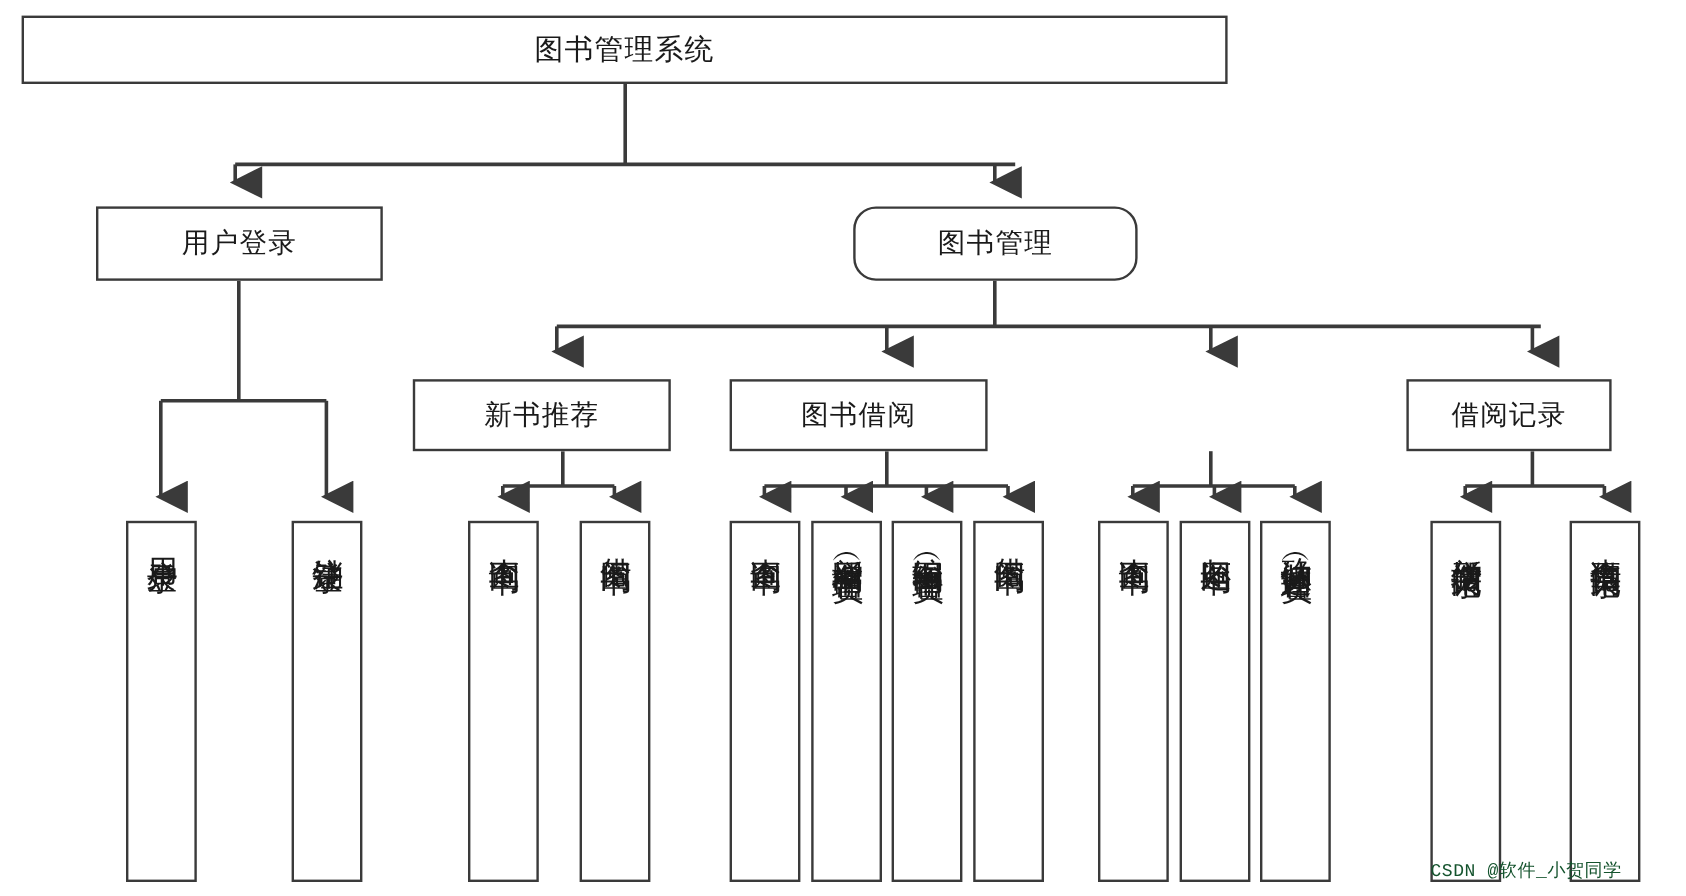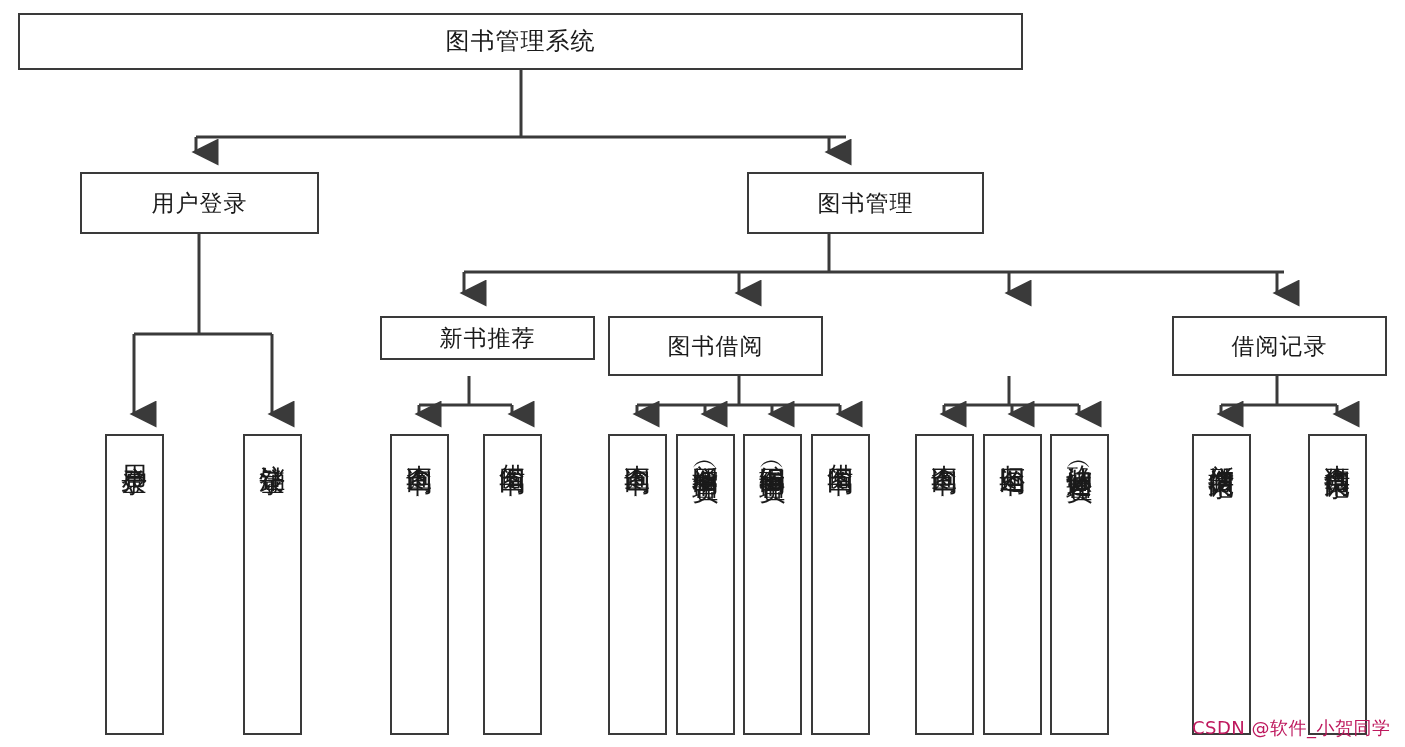--- a/index.html
+++ b/index.html
@@ -52,25 +52,26 @@
     writing-mode: vertical-rl;
     text-orientation: upright;
     font-size: 26px;
     line-height: 1.02;
     letter-spacing: 2px;
     white-space: nowrap;
   }
   .node.root .lbl { font-size: 24px; }
   .watermark {
     position: absolute;
-    color: #be185d;
-    font-size: 18px;
+    color: #14532d;
+    font-size: 15px;
     letter-spacing: 0.5px;
     white-space: nowrap;
     z-index: 5;
+    font-family: Liberation Mono, monospace;
   }
 </style>
 </head>
 <body>
 
 <div id="canvas">
 
   <svg id="edges" viewBox="0 0 1405 747" xmlns="http://www.w3.org/2000/svg">
     <defs>
       <marker id="arrow" viewBox="0 0 12 12" refX="6" refY="10" markerWidth="9" markerHeight="11" orient="auto">
@@ -121,31 +122,31 @@
     </g>
   </svg>
 
   <div class="node horiz root" style="left:18px; top:13px; width:1005px; height:57px;">
     <span class="lbl">图书管理系统</span>
   </div>
 
   <div class="node horiz" style="left:80px; top:172px; width:239px; height:62px;">
     <span class="lbl">用户登录</span>
   </div>
-  <div class="node horiz" style="left:747px; top:172px; width:237px; height:62px;">
+  <div class="node horiz" style="left:711px; top:172px; width:237px; height:62px;border-radius:19px;">
     <span class="lbl">图书管理</span>
   </div>
 
-  <div class="node horiz" style="left:380px; top:316px; width:215px; height:44px;">
+  <div class="node horiz" style="left:344px; top:316px; width:215px; height:60px;">
     <span class="lbl">新书推荐</span>
   </div>
   <div class="node horiz" style="left:608px; top:316px; width:215px; height:60px;">
     <span class="lbl">图书借阅</span>
   </div>
-  <div class="node horiz" style="left:1172px; top:316px; width:215px; height:60px;">
+  <div class="node horiz" style="left:1172px; top:316px; width:171px; height:60px;">
     <span class="lbl">借阅记录</span>
   </div>
 
   <div class="node vert" style="left:105px; top:434px; width:59px; height:301px;">
     <span class="lbl">用户登录</span>
   </div>
   <div class="node vert" style="left:243px; top:434px; width:59px; height:301px;">
     <span class="lbl">注销登录</span>
   </div>
 

